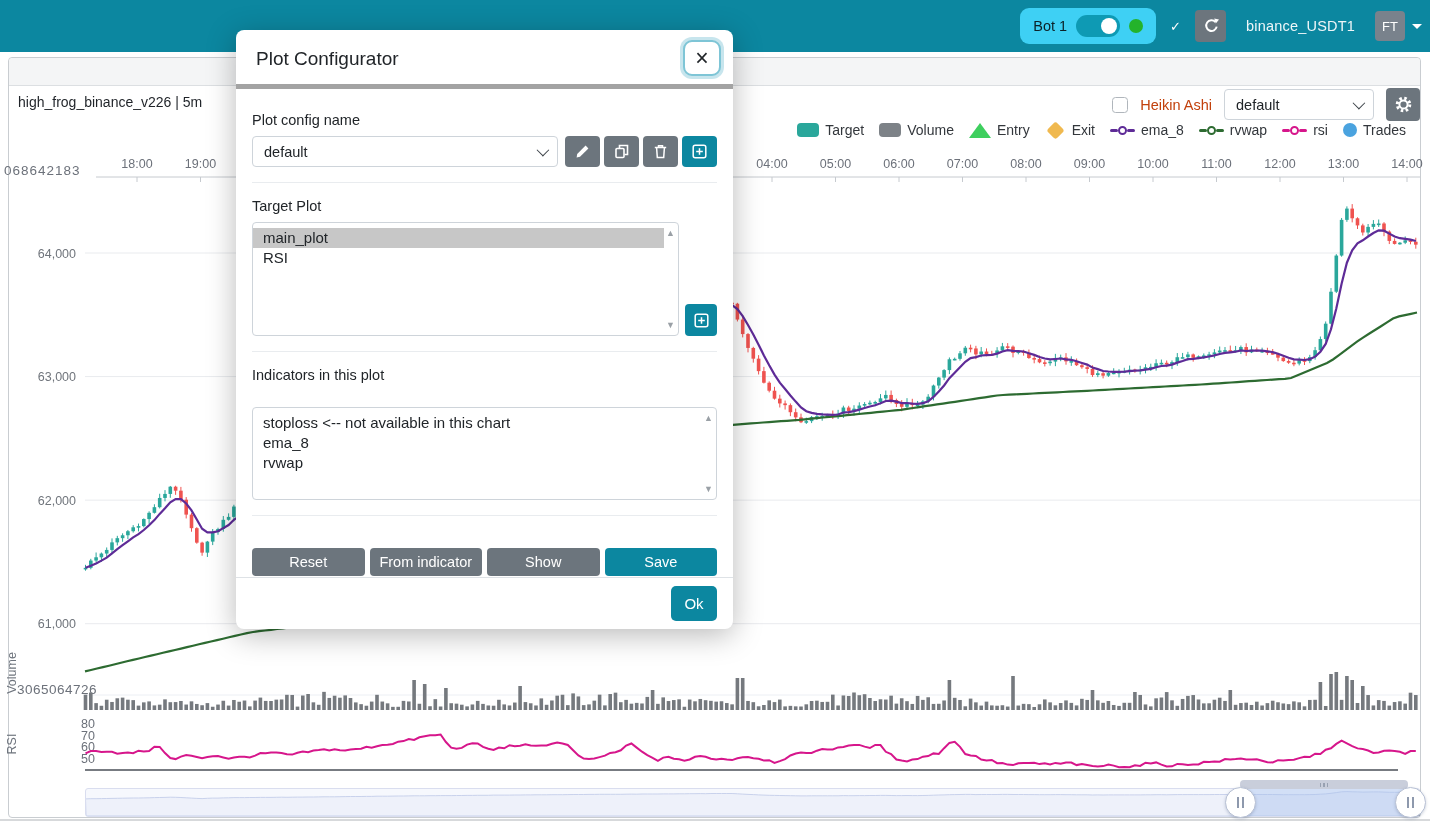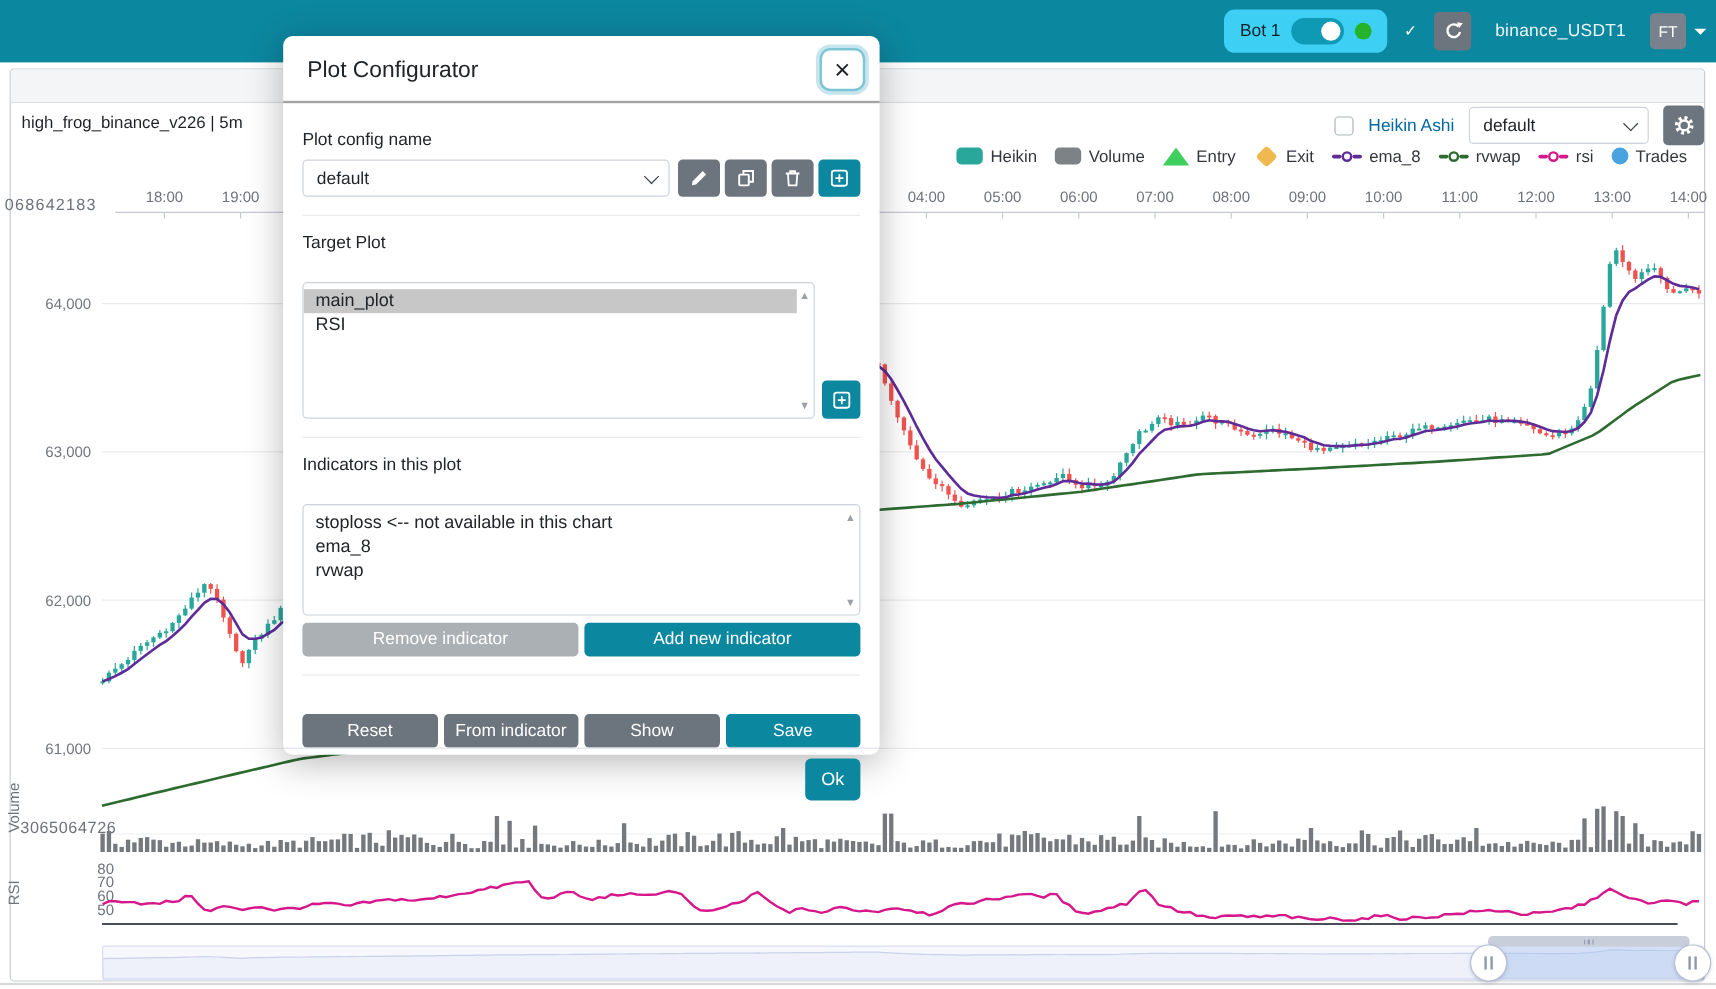--- a/index.html
+++ b/index.html
@@ -29,21 +29,21 @@
   .panel { position:absolute; left:8px; top:57px; width:1413px; height:761px;
     border:1px solid #c9cdd1; border-radius:4px; background:#fff; }
   .panel-strip { position:absolute; left:0; top:0; width:100%; height:28px; background:#f4f5f6;
     border-bottom:1px solid #dcdfe2; border-radius:4px 4px 0 0; }
   .page-bottom-line { position:absolute; left:0; top:819px; width:1430px; height:2px; background:#d7d9db; }
 
   .chart-title { position:absolute; left:18px; top:94px; font-size:14px; color:#1f2328; z-index:2; }
 
   .ha-row { position:absolute; top:88px; right:10px; display:flex; align-items:center; gap:12px; z-index:2; }
   .checkbox { width:16px; height:16px; border:1px solid #b0b6bc; border-radius:3.5px; background:#fff; }
-  .ha-label { font-size:14.5px; color:#0369a1; }
+  .ha-label { font-size:14.5px; color:#c2410c; }
   .tf-select { width:150px; height:31px; border:1px solid #ced4da; border-radius:4px; background:#fff;
     display:flex; align-items:center; justify-content:space-between; padding:0 11px; }
   .tf-select .val { font-size:14.5px; color:#212529; }
   .chev { width:9px; height:9px; border-right:1.8px solid #3c4248; border-bottom:1.8px solid #3c4248;
     transform:rotate(45deg) translateY(-2px); }
   .gear-btn { width:34px; height:33px; border-radius:4px; background:#6c757d; border:none;
     display:flex; align-items:center; justify-content:center; }
 
   .legend { position:absolute; top:122px; right:24px; display:flex; align-items:center; gap:15px; z-index:2; }
   .leg { display:flex; align-items:center; gap:6px; }
@@ -69,21 +69,21 @@
   .dz-handle { position:absolute; top:787px; width:31px; height:31px; border-radius:50%; background:#fff;
     border:1px solid #b7c0d4; box-shadow:0 1px 3px rgba(60,80,120,.25); display:flex; align-items:center;
     justify-content:center; gap:3px; z-index:3; }
   .dz-handle i { width:2px; height:11px; background:#8e99ad; display:block; }
   .dz-grip { position:absolute; left:1411px; top:807px; width:9px; height:9px;
     border-right:2px solid #a6adbb; border-bottom:2px solid #a6adbb; }
 
   
   .modal { position:absolute; left:236px; top:30px; width:497px; height:599px; background:#fff;
     border-radius:8px; box-shadow:0 6px 30px rgba(0,0,0,.28); z-index:10; display:flex; flex-direction:column; }
-  .modal-header { position:relative; padding:18px 20px 14px 20px; border-bottom:2px solid #a3a3a3; }
+  .modal-header { position:relative; padding:18px 20px 14px 20px; border-bottom:5px solid #a3a3a3; }
   .modal-title { font-size:19px; color:#212529; font-weight:500; }
   .modal-close { position:absolute; right:12px; top:10px; width:38px; height:36px; background:#fff;
     border:2px solid #7ec5d6; box-shadow:0 0 0 3px rgba(70,170,195,.30); border-radius:9px;
     font-size:23px; line-height:1; color:#212529; display:flex; align-items:center; justify-content:center; }
   .modal-body { padding:0 16px; flex:1; }
   .m-label { font-size:14.5px; color:#212529; }
   .row-config { display:flex; gap:4px; margin-top:8px; }
   .cfg-select { flex:1; height:31px; border:1px solid #ced4da; border-radius:4px; display:flex;
     align-items:center; justify-content:space-between; padding:0 11px; margin-right:3px; }
   .cfg-select .val { font-size:14.5px; color:#212529; }
@@ -92,21 +92,21 @@
   .sq-btn.teal { background:#0c87a0; }
   .m-hr { border:none; border-top:1px solid #e9ecef; margin:15px 0; }
   .listbox { position:relative; border:1px solid #ced4da; border-radius:4px; background:#fff; overflow:hidden; }
   .listbox .rows { padding:5px 0; }
   .listbox .row { font-size:15px; color:#212529; padding:0 10px; height:20px; line-height:20px;
     margin-right:14px; white-space:nowrap; }
   .listbox .row.sel { background:#c7c7c7; }
   .sb-up, .sb-down { position:absolute; right:3px; font-size:9px; color:#9aa0a6; }
   .sb-up { top:5px; } .sb-down { bottom:5px; }
   .target-wrap { display:flex; align-items:flex-end; gap:6px; margin-top:8px; }
-  .target-wrap .listbox { width:427px; height:114px;margin-top:16px; }
+  .target-wrap .listbox { width:427px; height:114px; }
   .addplot-btn { width:32px; height:32px; border:none; border-radius:4px; background:#0c87a0;
     display:flex; align-items:center; justify-content:center; }
   .ind-listbox { width:100%; height:93px; margin-top:24px; }
   .btnrow2 { display:flex; gap:5px; margin-top:6px; }
   .btn { border:none; border-radius:4px; color:#fff; font-size:14.5px; height:28px; }
   .btn.gray { background:#6c757d; }
   .btn.lightgray { background:#abb0b5; }
   .btn.teal { background:#0c87a0; }
   .half { flex:1; }
   .btnrow4 { display:flex; gap:5px;margin-top:32px; }
@@ -158,21 +158,21 @@
     <svg width="19" height="19" viewBox="0 0 19 19">
       <circle cx="9.5" cy="9.5" r="6.3" fill="none" stroke="#fff" stroke-width="3" stroke-dasharray="2.47 2.48"></circle>
       <circle cx="9.5" cy="9.5" r="4.1" fill="none" stroke="#fff" stroke-width="2"></circle>
     </svg>
   </button>
 </div>
 
 <div class="legend" id="legend">
     <span class="leg">
       <span class="leg-rect" style="background: rgb(42, 167, 155);"></span>
-      <span class="txt">Heikin</span>
+      <span class="txt">Target</span>
     </span>
     <span class="leg">
       <span class="leg-rect" style="background: rgb(125, 130, 135);"></span>
       <span class="txt">Volume</span>
     </span>
     <span class="leg">
       <span class="leg-tri" style="border-bottom-color: rgb(62, 207, 94);"></span>
       <span class="txt">Entry</span>
     </span>
     <span class="leg">
@@ -1117,24 +1117,20 @@
     <div class="m-label">Indicators in this plot</div>
     <div class="listbox ind-listbox">
       <div class="rows" id="indicator-rows">
           <div class="row">stoploss &lt;-- not available in this chart</div>
           <div class="row">ema_8</div>
           <div class="row">rvwap</div>
         </div>
       <span class="sb-up">▲</span>
       <span class="sb-down">▼</span>
     </div>
-    <div class="btnrow2">
-      <button class="btn lightgray half">Remove indicator</button>
-      <button class="btn teal half">Add new indicator</button>
-    </div>
     <hr class="m-hr">
     <div class="btnrow4">
       <button class="btn gray">Reset</button>
       <button class="btn gray">From indicator</button>
       <button class="btn gray">Show</button>
       <button class="btn teal">Save</button>
     </div>
   </div>
   <div class="modal-footer">
     <button class="ok-btn">Ok</button>

